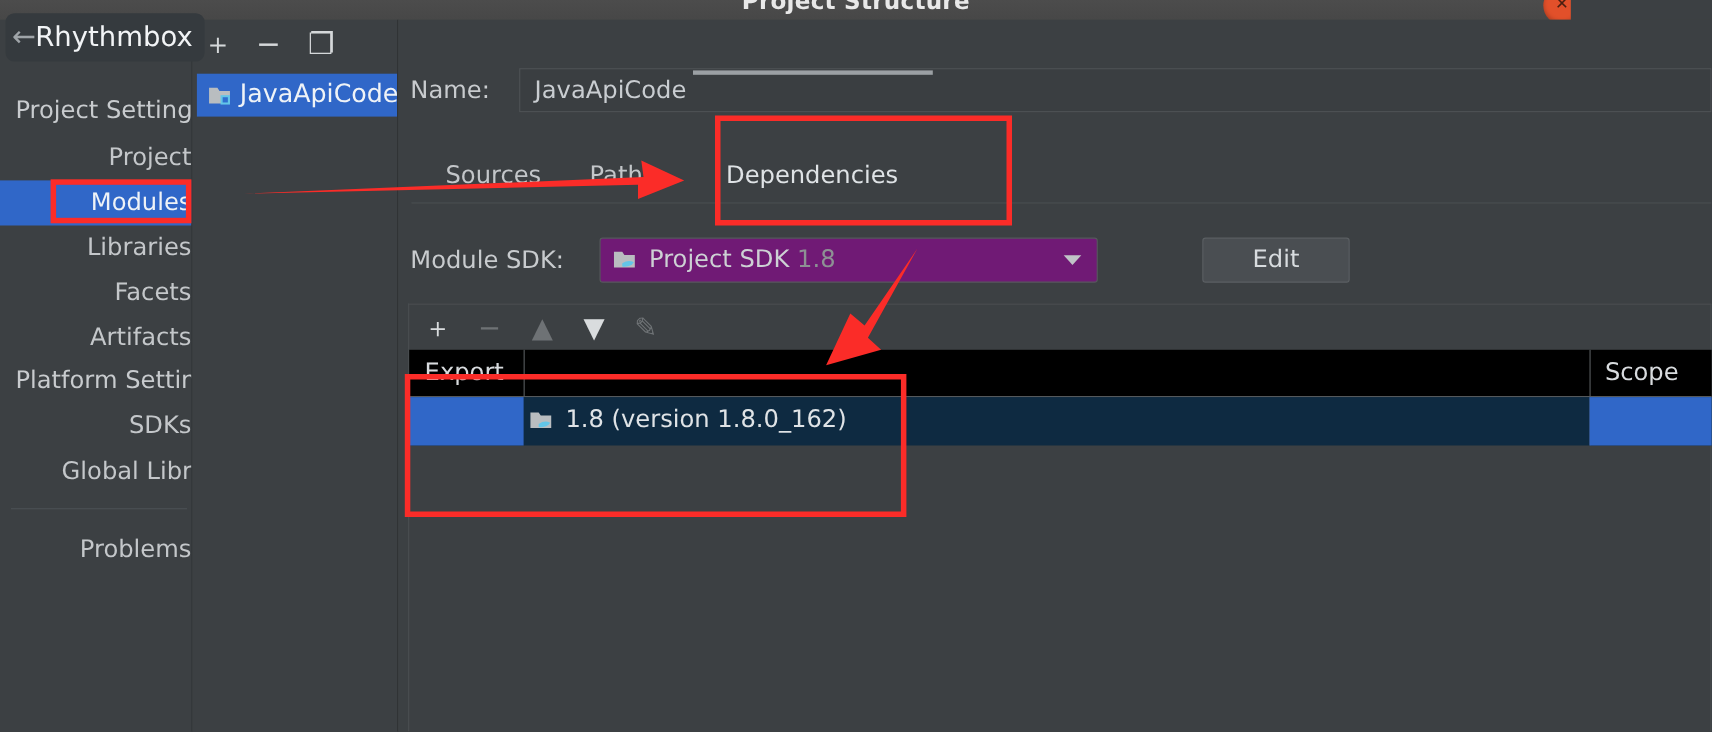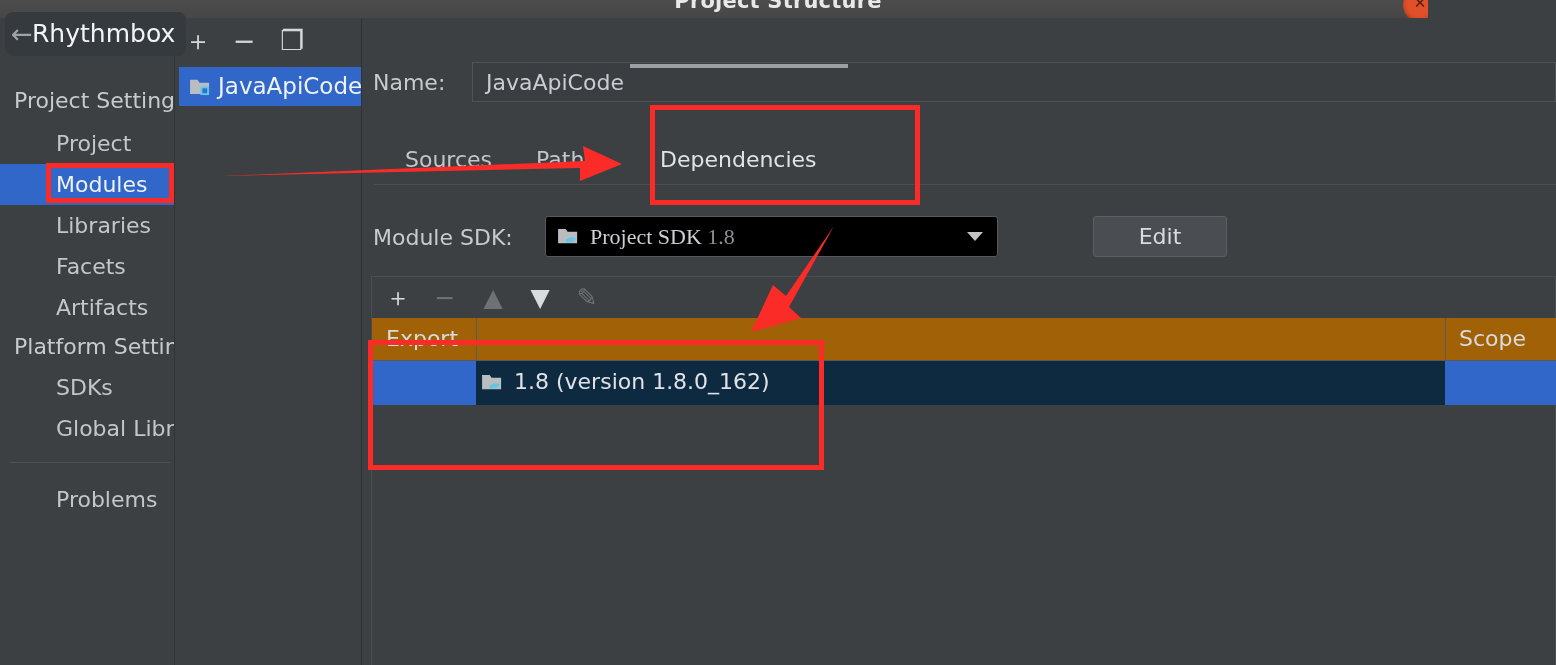--- a/index.html
+++ b/index.html
@@ -84,20 +84,21 @@
     white-space: nowrap;
     overflow: hidden;
     box-sizing: border-box;
   }
   .side-item.group {
     padding-left: 14px;
     color: #c8cbce;
   }
   .side-item.child {
     padding-left: 56px;
+    text-align: right;
   }
   .side-item.selected {
     background: #3067c8;
     color: #eef2f7;
   }
   .side-sep {
     position: absolute;
     left: 10px;
     width: 160px;
     height: 1px;
@@ -238,25 +239,24 @@
     width: 1182px; height: 1px;
     background: #4a4e51;
   }
 
   
   .sdk-label { left: 11px; top: 207px; }
   .sdk-combo {
     position: absolute;
     left: 183px; top: 198px;
     width: 453px; height: 41px;
-    background: #000000;
+    background: #701a75;
     border: 1px solid #55595c;
     border-radius: 3px;
     box-sizing: border-box;
-    font-family: Liberation Serif, serif;
   }
   .sdk-icon { position: absolute; left: 12px; top: 10px; width: 23px; height: 20px; }
   .sdk-text {
     position: absolute;
     left: 44px; top: 4px;
     font-size: 22px; line-height: 31px;
     color: #cdd1d4; white-space: nowrap;
   }
   .sdk-ver { color: #8d9194; }
   .sdk-arrow {
@@ -312,21 +312,21 @@
     left: 9px; top: 300px;
     width: 1185px; height: 347px;
     box-sizing: border-box;
     border-left: 1px solid #4a4e51;
     border-right: 1px solid #4a4e51;
   }
   .thead {
     position: absolute;
     left: 0; top: 0;
     width: 1185px; height: 43px;
-    background: #a16207;
+    background: #000000;
     border-bottom: 1px solid #55595c;
     box-sizing: border-box;
   }
   .th {
     position: absolute;
     top: 0; height: 42px;
     line-height: 42px;
     font-size: 22px;
     color: #d8dbde;
     white-space: nowrap;

